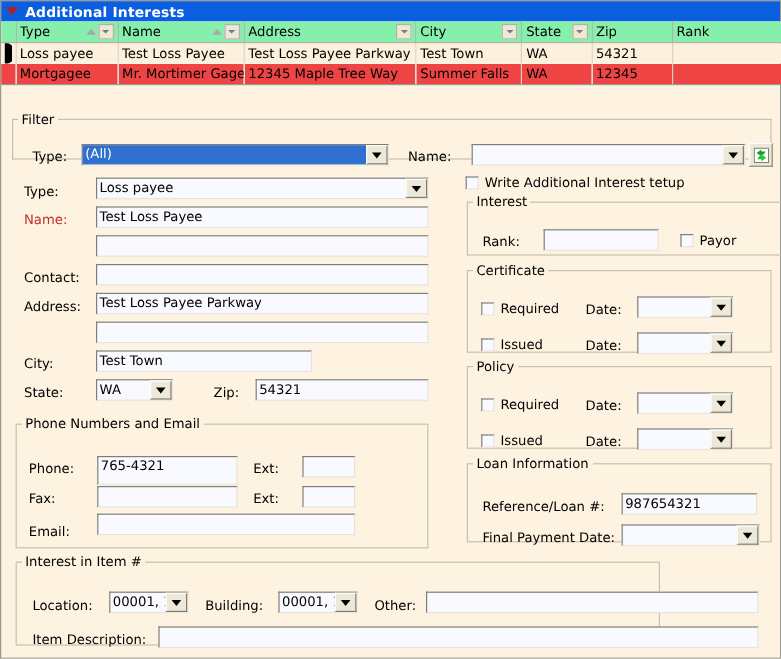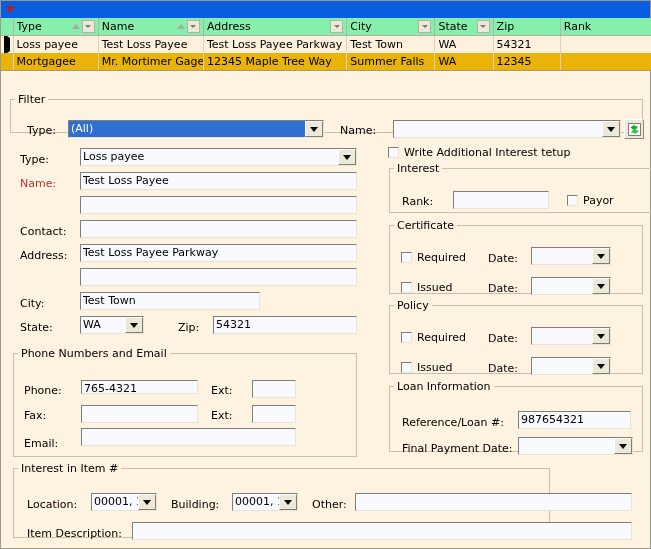--- a/index.html
+++ b/index.html
@@ -25,21 +25,21 @@
     font-weight:normal;text-align:left;padding:1px 3px;height:15px;vertical-align:middle;
   }
   .th-inner{display:flex;align-items:center;justify-content:space-between;overflow:hidden;white-space:nowrap;}
   .th-lbl{overflow:hidden;text-overflow:clip;}
   .th-icons{display:flex;align-items:center;gap:2px;flex:0 0 auto;}
   .sort-asc{width:0;height:0;border-left:4px solid transparent;border-right:4px solid transparent;border-bottom:5px solid #a9a9a9;}
   .hdr-drop{width:11px;height:11px;background:#ece9d8;border:1px solid #b5b2a3;display:flex;align-items:center;justify-content:center;}
   .hdr-drop i{width:0;height:0;border-left:3px solid transparent;border-right:3px solid transparent;border-top:3px solid #7a7a7a;display:block;}
   .grid td{border-right:1px solid #d7d3c4;padding:1px 3px;height:15px;white-space:nowrap;overflow:hidden;}
   tr.row-sel td{background:#fdf0dc;}
-  tr.row-alt td{background:#eab308;}
+  tr.row-alt td{background:#ef4444;}
   td.selcol{width:12px;padding:0 0 0 3px;border-right:1px solid #d7d3c4;}
   th.selcol{width:12px;padding:0;}
   .rowarrow{width:0;height:0;border-top:4px solid transparent;border-bottom:4px solid transparent;border-left:6px solid #000;}
 
   
   fieldset{border:1px solid #c8c0ae;border-top:1px solid #c8c0ae;margin:0;padding:0;position:absolute;box-sizing:border-box;background:transparent;}
   legend{font-size:11px;padding:0 3px;margin-left:4px;color:#000;}
 
   
   .lbl{position:absolute;font-size:11px;white-space:nowrap;}
@@ -72,20 +72,21 @@
     border:1px solid #fff;border-right-color:#8a8878;border-bottom-color:#8a8878;
     display:flex;align-items:center;justify-content:center;}
 </style>
 </head>
 <body>
 
 <div class="app">
 
   <div class="titlebar">
     <span class="tri-collapse"></span>
+    <span class="ttl">Additional Interests</span>
   </div>
 
   <div class="grid">
     <table>
       <colgroup>
         <col style="width:12px">
           <col style="width:85px">
           <col style="width:105px">
           <col style="width:143px">
         <col style="width:88px">
@@ -238,21 +239,21 @@
     <span class="btn">
         <i></i>
       </span>
   </div>
   <span class="lbl" style="left:177px;top:320px;">Zip:</span>
   <div class="inp" style="left:212px;top:315px;width:144px;height:18px;">54321</div>
 
   <fieldset style="left:12px;top:346px;width:344px;height:110px;">
     <legend>Phone Numbers and Email</legend>
     <span class="lbl" style="left:10px;top:24px;">Phone:</span>
-    <div class="inp" style="left:67px;top:20px;width:117px;height:14px;">765-4321</div>
+    <div class="inp" style="left:67px;top:20px;width:117px;height:24px;">765-4321</div>
     <span class="lbl" style="left:197px;top:24px;">Ext:</span>
     <div class="inp" style="left:238px;top:20px;width:44px;height:18px;"></div>
 
     <span class="lbl" style="left:10px;top:49px;">Fax:</span>
     <div class="inp" style="left:67px;top:45px;width:117px;height:18px;"></div>
     <span class="lbl" style="left:197px;top:49px;">Ext:</span>
     <div class="inp" style="left:238px;top:45px;width:44px;height:18px;"></div>
 
     <span class="lbl" style="left:10px;top:77px;">Email:</span>
     <div class="inp" style="left:67px;top:68px;width:215px;height:18px;"></div>

